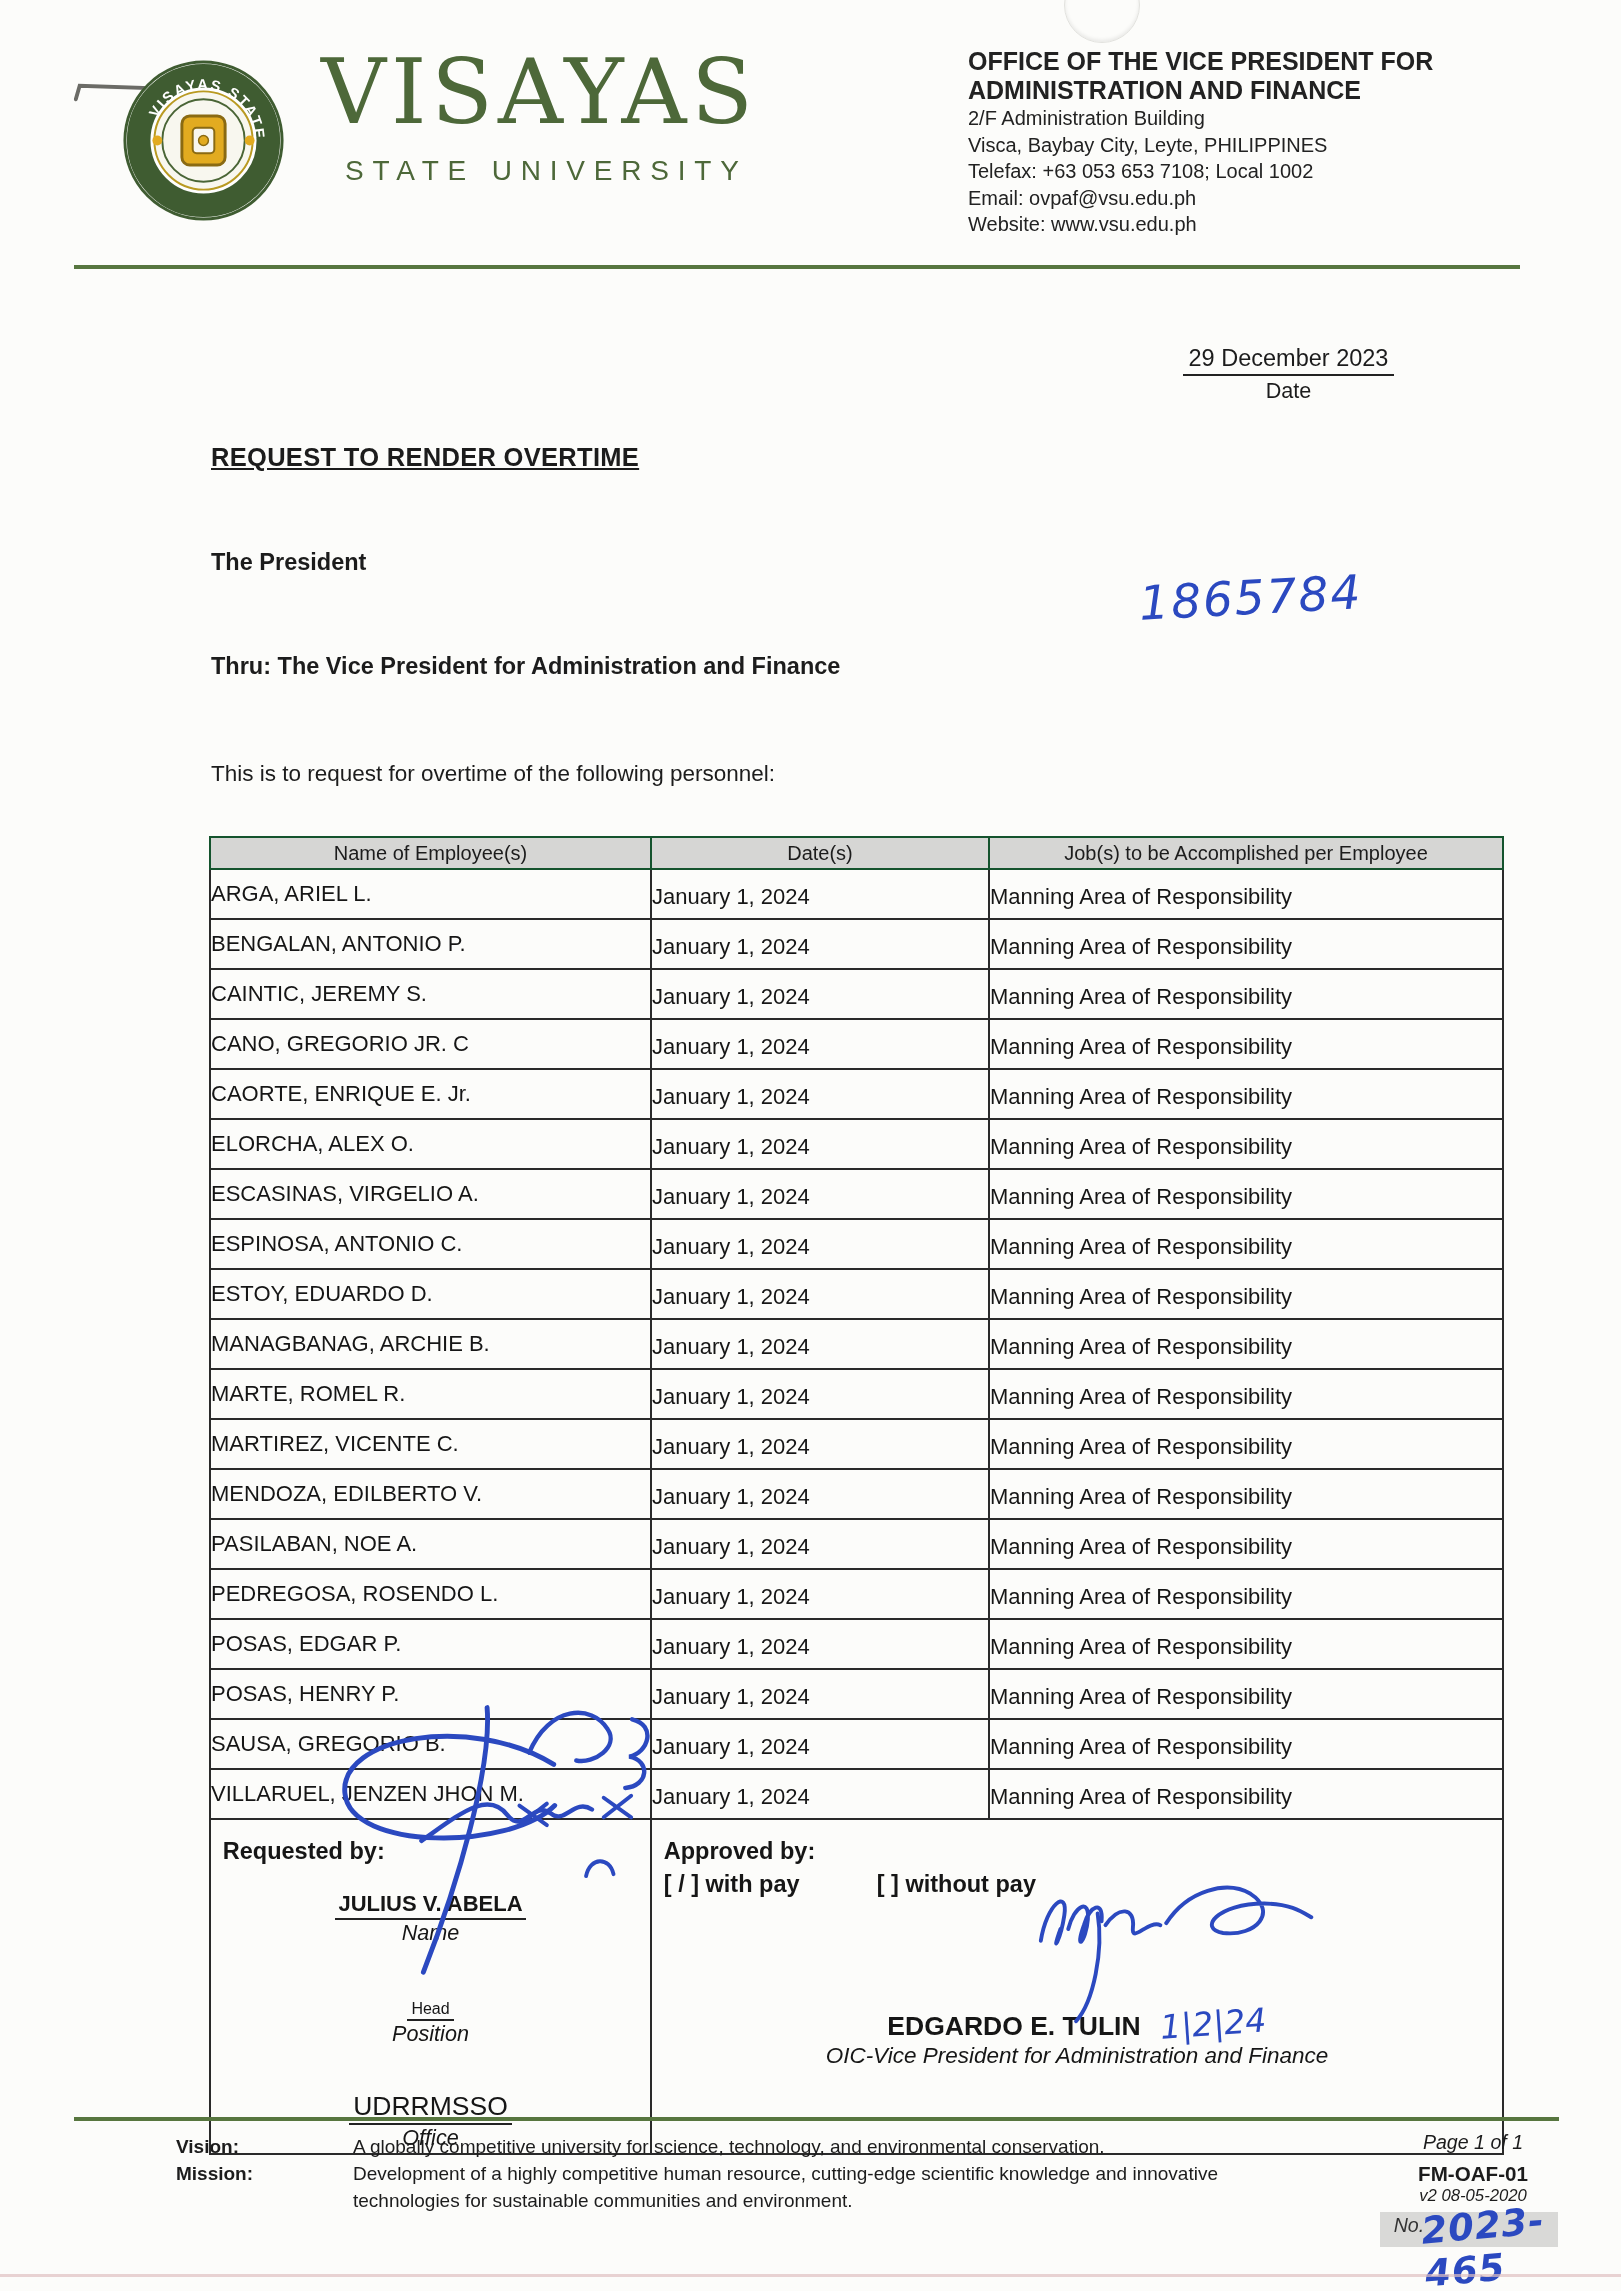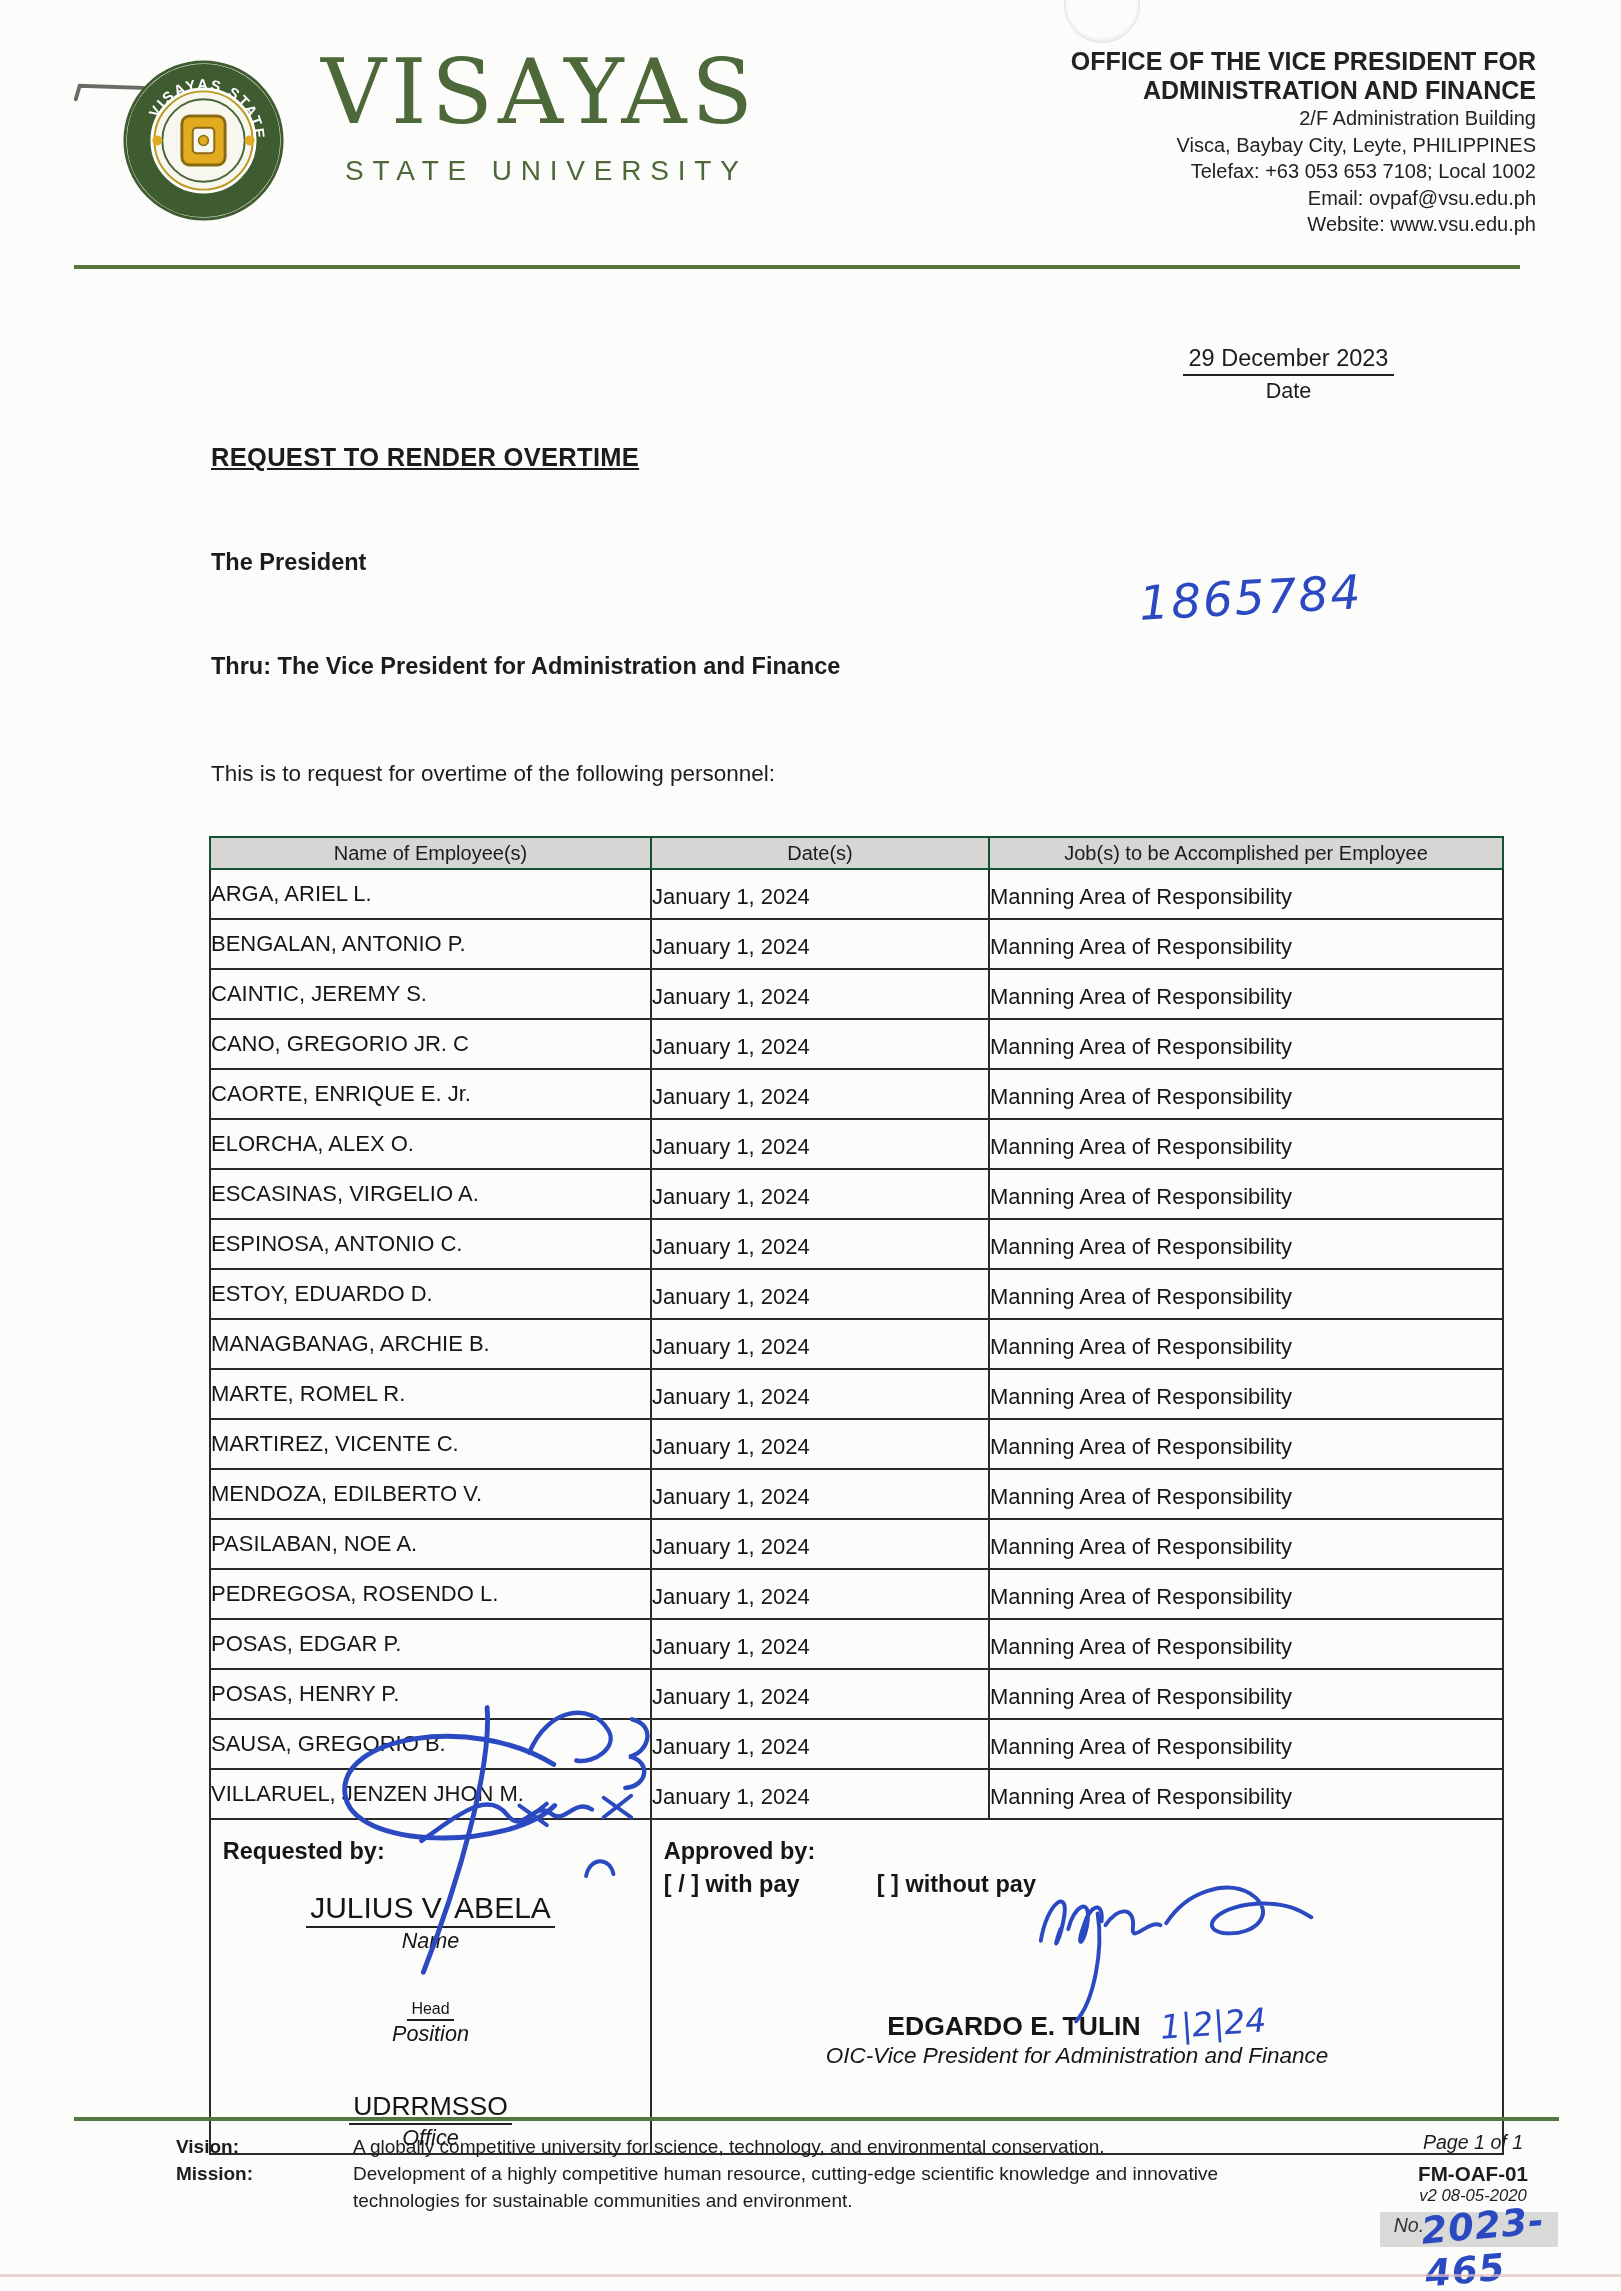--- a/index.html
+++ b/index.html
@@ -86,21 +86,21 @@
     <rect x="63" y="60" width="44" height="50" rx="8" fill="#e2ab20" stroke="#8a6a12" stroke-width="3"></rect>
     <rect x="74" y="72" width="22" height="26" rx="4" fill="#f8f7ef" stroke="#8a6a12" stroke-width="2"></rect>
     <circle cx="85" cy="85" r="5" fill="#e2ab20" stroke="#8a6a12" stroke-width="1.5"></circle>
     <circle cx="38" cy="85" r="5" fill="#e2ab20"></circle>
     <circle cx="132" cy="85" r="5" fill="#e2ab20"></circle>
   </svg>
 
   <div class="abs wordmark" style="left:321px; top:47px;">VISAYAS</div>
   <div class="abs wordmark-sub" style="left:345px; top:155px;">STATE UNIVERSITY</div>
 
-  <div class="abs office-block" style="left:968px; top:47px;text-align:right;">
+  <div class="abs office-block" style="left:968px; top:47px;">
     <div class="office-bold">OFFICE OF THE VICE PRESIDENT FOR</div>
     <div class="office-bold">ADMINISTRATION AND FINANCE</div>
     <div class="office-line">2/F Administration Building</div>
     <div class="office-line">Visca, Baybay City, Leyte, PHILIPPINES</div>
     <div class="office-line">Telefax: +63 053 653 7108; Local 1002</div>
     <div class="office-line">Email: ovpaf@vsu.edu.ph</div>
     <div class="office-line">Website: www.vsu.edu.ph</div>
   </div>
 
   <div class="abs" style="left:1064px; top:-33px; width:74px; height:74px; border-radius:50%; background:#fcfcfa; border:1px solid #e2e2de; box-shadow:inset 0 -2px 3.9px rgba(0,0,0,0.08);"></div>
@@ -342,21 +342,21 @@
           <td class="col-job">
             <div>Manning Area of Responsibility</div>
           </td>
         </tr>
       </tbody>
     <tbody>
       <tr>
         <td class="sig-cell">
           <div class="abs sig-label" style="left:11.8px; top:17.6px;">Requested by:</div>
           <div class="abs ctr" style="left:0; top:71px; width:100%;">
-            <span class="u2" style="font-weight:normal; font-size:30px; border-bottom-width:2.9px;">JULIUS V. ABELA</span>
+            <span class="u2" style="font-weight:bold; font-size:22px; border-bottom-width:2.9px;">JULIUS V. ABELA</span>
             <div class="ital">Name</div>
           </div>
           <div class="abs ctr" style="left:0; top:174px; width:100%;">
             <span class="u2" style="font-size:16px;">Head</span>
             <div class="ital">Position</div>
           </div>
           <div class="abs ctr" style="left:0; top:271px; width:100%;">
             <span class="u2" style="font-size:26.5px;">UDRRMSSO</span>
             <div class="ital">Office</div>
           </div>

